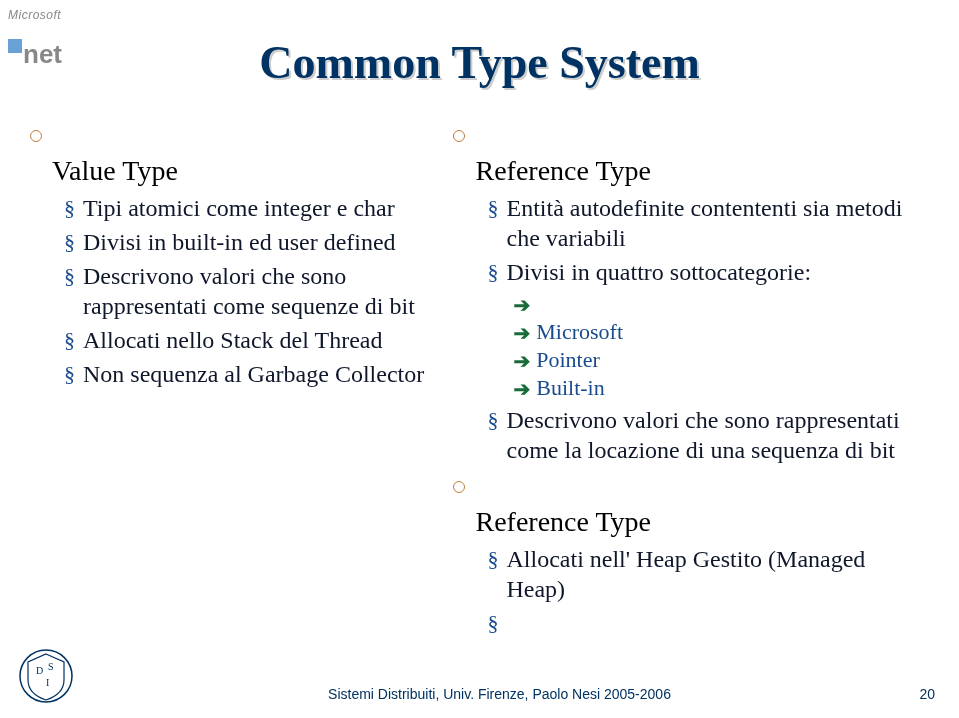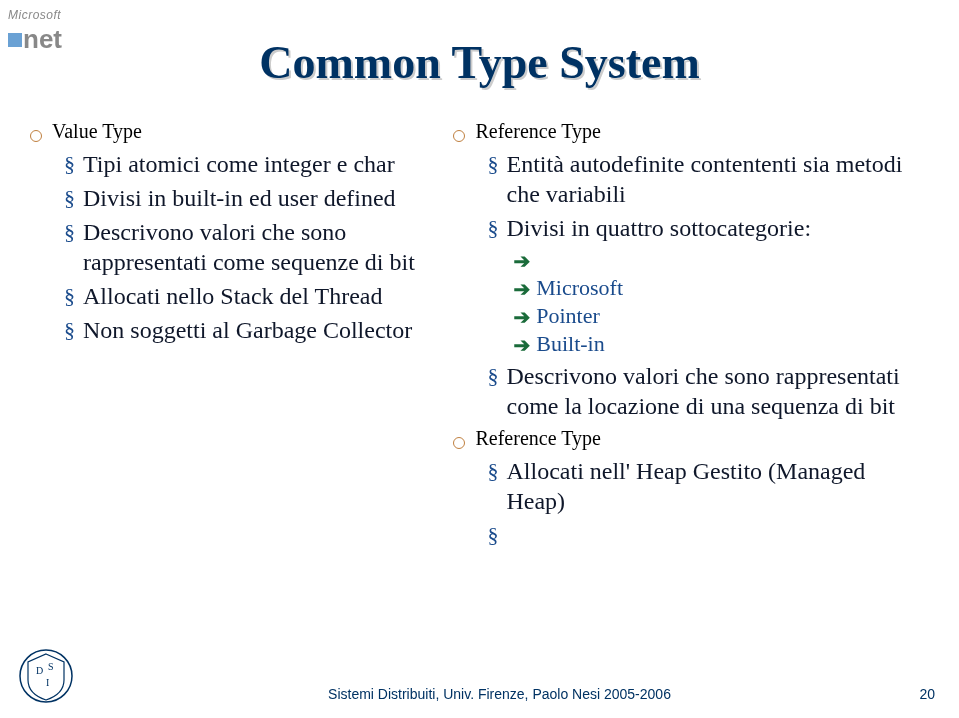--- a/index.html
+++ b/index.html
@@ -19,23 +19,23 @@
     height: 60px;
   }
   .ms-text {
     font-family: Arial, sans-serif;
     font-size: 12px;
     color: #888;
     font-style: italic;
     letter-spacing: 0.5px;
   }
   .net-box {
-    margin-top: 2px;
+    margin-top: 17px;
     display: flex;
-    align-items: center;
+    align-items: flex-start;
   }
   .net-square {
     width: 14px;
     height: 14px;
     background: #6aa1d4;
     display: inline-block;
     margin-right: 1px;
   }
   .net-text {
     font-family: Arial, sans-serif;
@@ -62,21 +62,21 @@
     display: flex;
     gap: 10px;
   }
   .col { flex: 1; }
   .col-right { flex: 1.15; }
   .circ-item { display: flex; align-items: flex-start; margin-bottom: 6px; }
   .circ {
     width: 12px; height: 12px; border: 1.5px solid #c08040; border-radius: 50%;
     flex-shrink: 0; margin-top: 10px; margin-right: 10px;
   }
-  .circ-label { font-size: 20px; color: #000; }
+  .circ-label { font-size: 28px; color: #000; margin-top: 35px; }
   .club-list { margin-left: 34px; }
   .club-item { display: flex; align-items: flex-start; margin-bottom: 4px; }
   .club { color: #1a4b8c; font-size: 22px; margin-right: 8px; margin-top: 2px; flex-shrink:0; }
   .club-text { font-size: 24px; color: #0f172a; line-height: 1.25; }
   .arrow-list { margin-left: 26px; margin-top: 4px; margin-bottom: 4px; }
   .arrow-item { display: flex; align-items: flex-start; margin-bottom: 2px; }
   .arrow { color: #1a6b3a; font-size: 20px; margin-right: 6px; flex-shrink:0; margin-top:2px; font-weight:bold; }
   .arrow-text { font-size: 22px; color: #1a4b8c; }
   .dsi-logo {
     position: absolute;
@@ -140,21 +140,21 @@
       <div class="club-item">
         <span class="club">§</span>
         <span class="club-text">Descrivono valori che sono rappresentati come sequenze di bit</span>
       </div>
       <div class="club-item">
         <span class="club">§</span>
         <span class="club-text">Allocati nello Stack del Thread</span>
       </div>
       <div class="club-item">
         <span class="club">§</span>
-        <span class="club-text">Non soggetti al Garbage Collector</span>
+        <span class="club-text">Non sequenza al Garbage Collector</span>
       </div>
     </div>
   </div>
 
   <div class="col col-right">
     <div class="circ-item">
       <span class="circ"></span>
       <span class="circ-label">Reference Type</span>
     </div>
     <div class="club-list">

